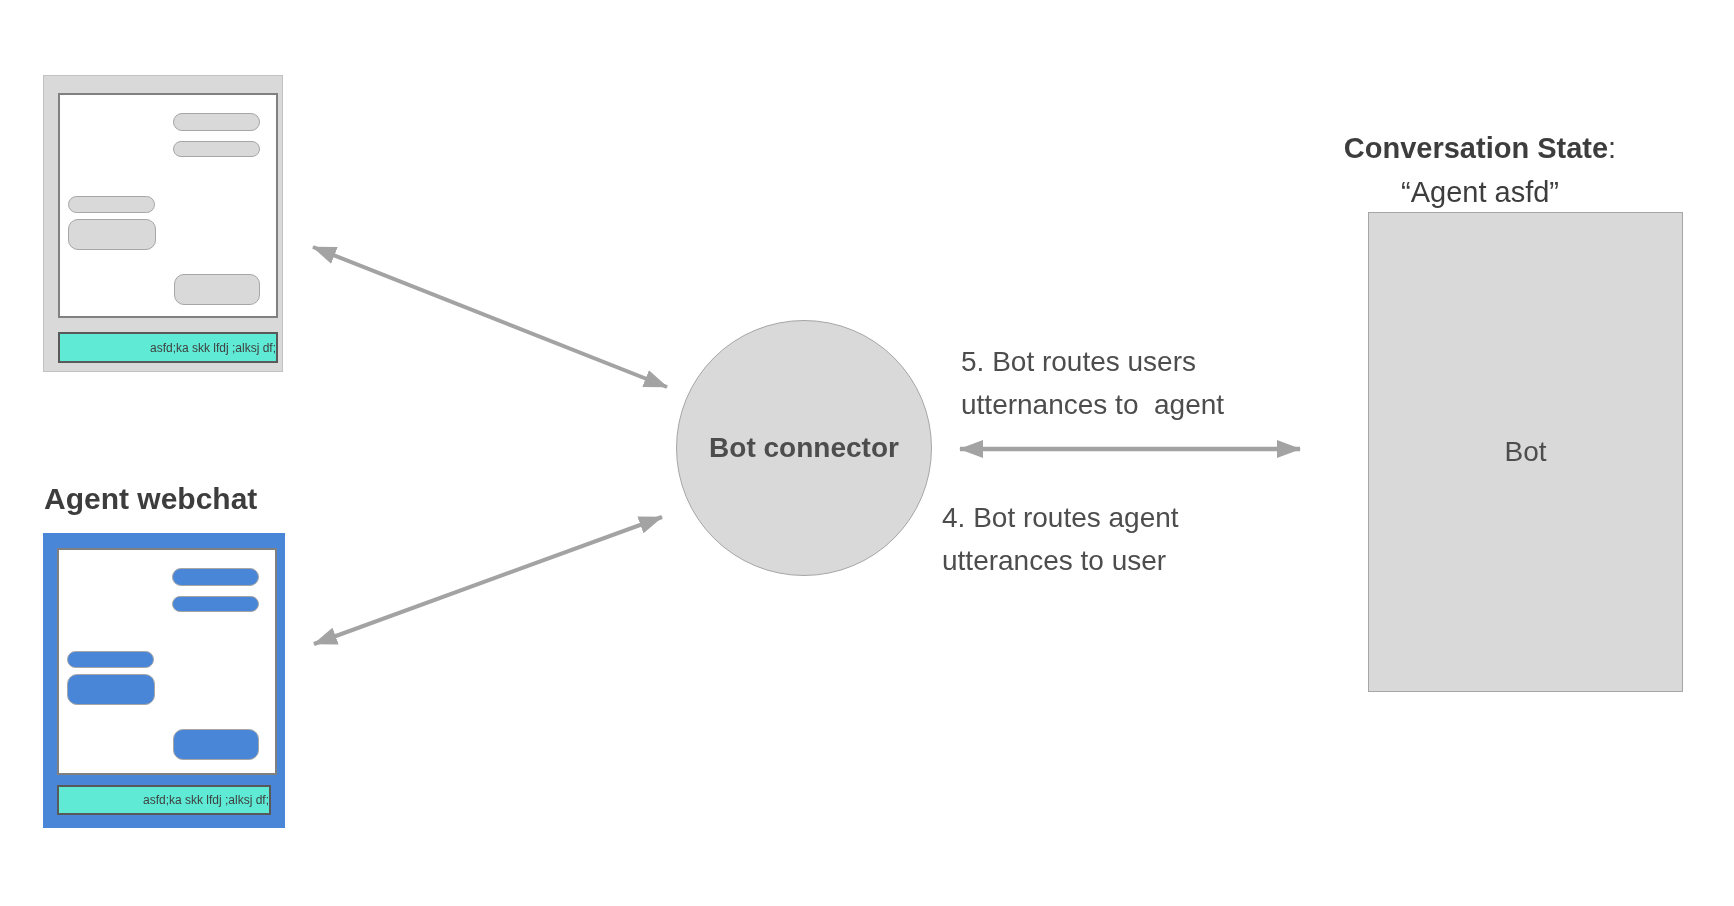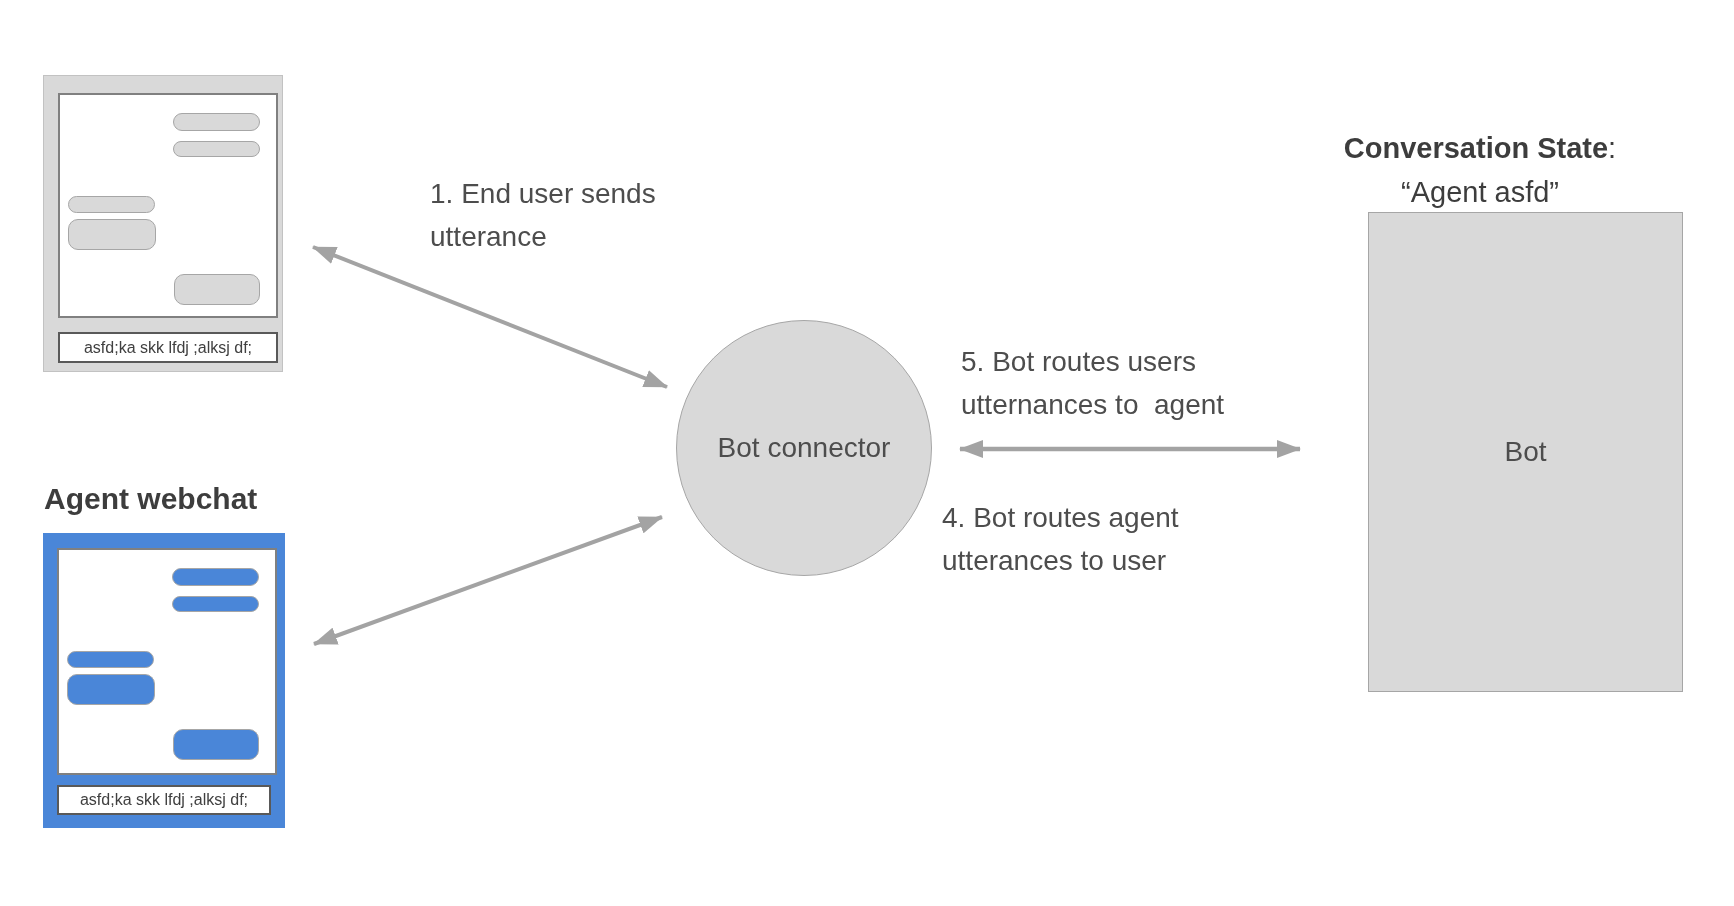--- a/index.html
+++ b/index.html
@@ -40,33 +40,33 @@
   .bubble.gray { background: #d9d9d9; border: 1px solid #a6a6a6; }
   .bubble.blue { background: #4a86d8; border: 1px solid #a6a6a6; }
   .b-r1 { left: 113px; top: 18px;  width: 87px; height: 18px; border-radius: 9px; }
   .b-r2 { left: 113px; top: 46px;  width: 87px; height: 16px; border-radius: 8px; }
   .b-l1 { left: 8px;   top: 101px; width: 87px; height: 17px; border-radius: 9px; }
   .b-l2 { left: 8px;   top: 124px; width: 88px; height: 31px; border-radius: 10px; }
   .b-r3 { left: 114px; top: 179px; width: 86px; height: 31px; border-radius: 10px; }
 
   .input-box {
     position: absolute; left: 14px;
-    background: #ffffff; border: 2px solid #595959; box-sizing: border-box;
-    display: flex; align-items: center; justify-content: center;
-    font-size: 16px; color: #404040; white-space: nowrap;
+    background: #5eead4; border: 2px solid #595959; box-sizing: border-box;
+    display: flex; align-items: center; justify-content: flex-end;
+    font-size: 12px; color: #404040; white-space: nowrap;
   }
   .eu-input { top: 256px; width: 220px; height: 31px; }
   .ag-input { top: 252px; width: 214px; height: 30px; }
 
   .connector-circle {
     position: absolute; left: 676px; top: 320px; width: 256px; height: 256px;
     border-radius: 50%; background: #d9d9d9; border: 1px solid #a6a6a6;
     box-sizing: border-box;
     display: flex; align-items: center; justify-content: center;
-    font-size: 28px; color: #4d4d4d;
+    font-size: 28px; color: #4d4d4d; font-weight: bold;
   }
   .bot-rect {
     position: absolute; left: 1324px; top: 212px; width: 315px; height: 480px;
     background: #d9d9d9; border: 1px solid #a6a6a6; box-sizing: border-box;
     display: flex; align-items: center; justify-content: center;
     font-size: 28px; color: #4d4d4d; margin-left: 44px;
   }
   .conv-heading {
     position: absolute; left: 1300px; top: 102px; width: 360px;
     text-align: center; font-size: 29px; line-height: 44px; color: #3d3d3d; margin-top: 24px;
@@ -136,20 +136,18 @@
     <div>
       <span class="bold">Conversation State</span><span>:</span>
     </div>
     <div>“Agent asfd”</div>
   </div>
 
   <div class="bot-rect">
     <span>Bot</span>
   </div>
 
-  <div class="annotation step1">1. End user sends
-utterance</div>
   <div class="annotation step2">5. Bot routes users
 utternances to  agent</div>
   <div class="annotation step4">4. Bot routes agent
 utterances to user</div>
 
 </div>
 
 </body></html>

